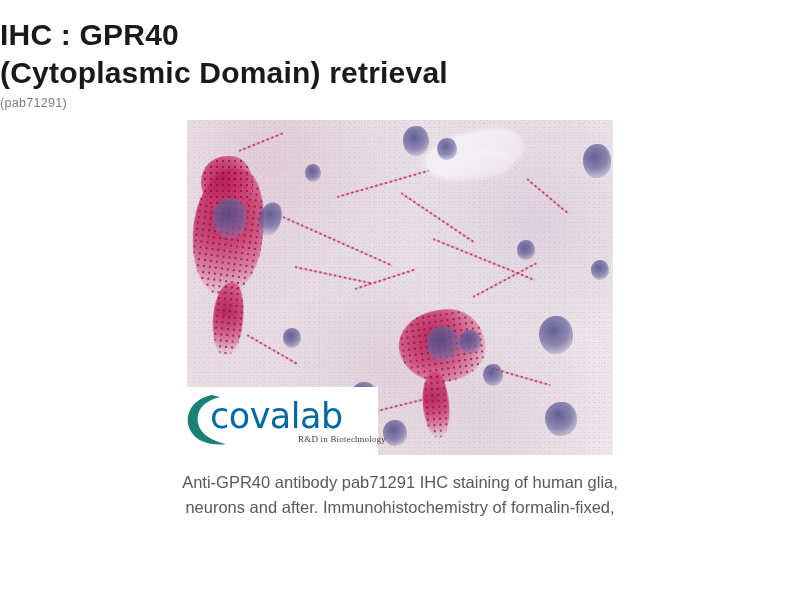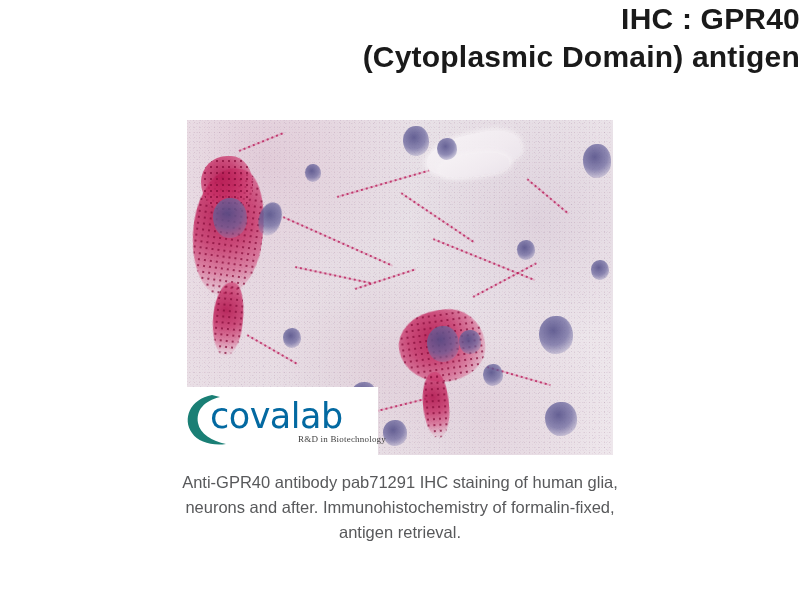--- a/index.html
+++ b/index.html
@@ -13,22 +13,22 @@
     height: 600px;
     overflow: hidden;
     font-family: "Liberation Sans", sans-serif;
     color: #231f20;
     position: relative;
   }
 
   
   .title-block {
     width: 100%;
-    padding-top: 0;
-    text-align: right;
+    padding-top: 16px;
+    text-align: left;
   }
   .title-line {
     font-family: "Liberation Sans", sans-serif;
     font-weight: bold;
     color: #1a1a1a;
     letter-spacing: 0.2px;
   }
   .title-line-1 {
     font-size: 30px;
     line-height: 38px;
@@ -195,21 +195,22 @@
     line-height: 25px;
     color: #58595b;
   }
   .caption-line { display: block; }
 </style>
 </head>
 <body>
 
 <div class="title-block">
   <div class="title-line title-line-1">IHC : GPR40</div>
-  <div class="title-line title-line-2">(Cytoplasmic Domain) antigen</div>
+  <div class="title-line title-line-2">(Cytoplasmic Domain) retrieval</div>
+  <div class="catalog-line">(pab71291)</div>
 </div>
 
 <div class="micrograph-wrap">
   <div class="micrograph"></div>
   <div class="grain"></div>
   <div class="grain2"></div>
 
   <div class="vessel" style="left:238px; top:14px; width:96px; height:38px; transform:rotate(-12deg);"></div>
   <div class="vessel" style="left:252px; top:34px; width:70px; height:22px; transform:rotate(-6deg);"></div>
 
@@ -270,14 +271,13 @@
                C30 52, 18 45, 16 34 C14 21, 22 12, 38 8 Z" fill="#1a7f75"></path>
     </svg>
     <div class="logo-wordmark">covalab</div>
     <div class="logo-tagline">R&amp;D in Biotechnology</div>
   </div>
 </div>
 
 <div class="caption">
   <span class="caption-line">Anti-GPR40 antibody pab71291 IHC staining of human glia,</span>
   <span class="caption-line">neurons and after. Immunohistochemistry of formalin-fixed,</span>
-  <span class="caption-line">antigen retrieval.</span>
 </div>
 
 </body></html>

